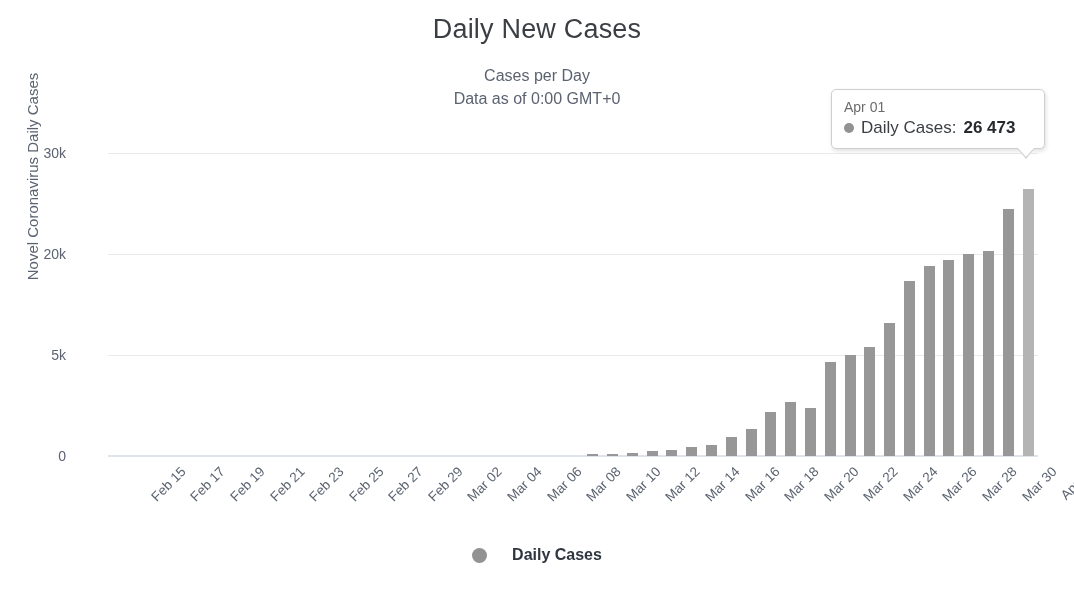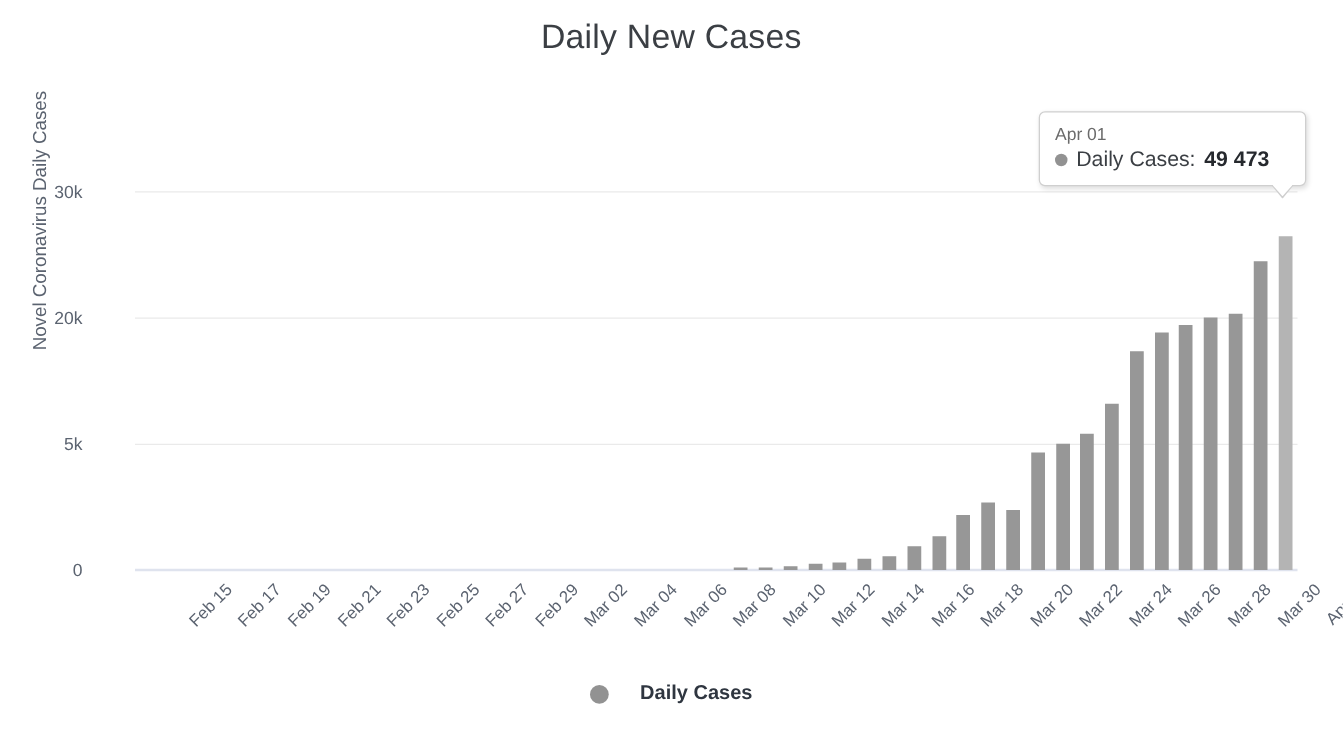--- a/index.html
+++ b/index.html
@@ -199,20 +199,22 @@
   }
 </style>
 </head>
 <body>
 
 <div id="chart-root">
 
   <div class="chart-title">Daily New Cases</div>
 
   <div class="chart-subtitle">
+    <div>Cases per Day</div>
+    <div>Data as of 0:00 GMT+0</div>
   </div>
 
   <div class="yaxis-title">Novel Coronavirus Daily Cases</div>
 
   <div id="yticks">
       <div class="ytick" style="top: 456px;">0</div>
       <div class="ytick" style="top: 355.077px;">5k</div>
       <div class="ytick" style="top: 254.154px;">20k</div>
       <div class="ytick" style="top: 153.231px;">30k</div>
     </div>
@@ -284,18 +286,18 @@
         <span class="legend-label">Daily Cases</span>
       </div>
     </div>
 
   <div id="tooltip">
     <div class="tt-pointer-border"></div>
     <div class="tt-header">Apr 01</div>
     <div class="tt-row">
       <span class="tt-dot"></span>
       <span>Daily Cases:</span>
-      <span class="tt-value">49 473</span>
+      <span class="tt-value">26 473</span>
     </div>
     <div class="tt-pointer"></div>
   </div>
 
 </div>
 
 </body></html>

